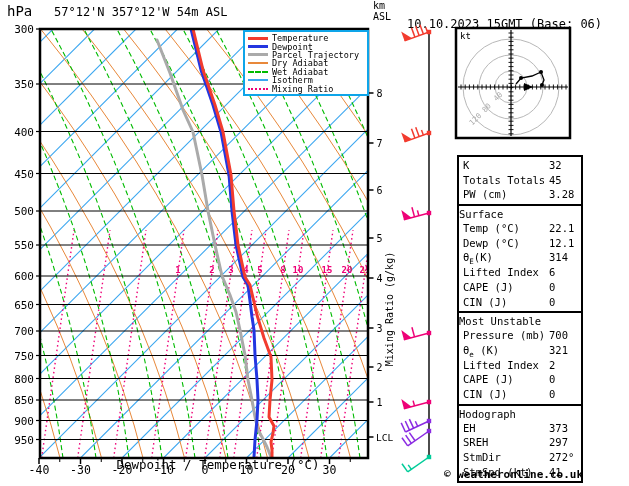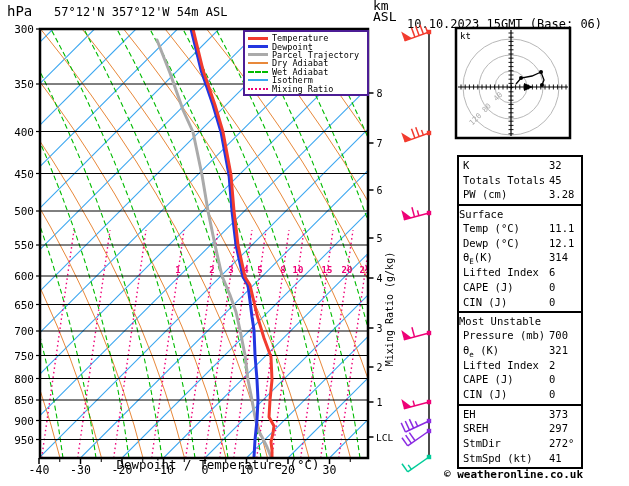--- a/index.html
+++ b/index.html
@@ -1,23 +1,23 @@
 <!DOCTYPE html>
 <html><head>
 <meta charset="utf-8">
 <style>
   html,body{margin:0;padding:0;background:#fff}
   .stage{position:relative;width:629px;height:486px;background:#fff;overflow:hidden;
          font-family:"DejaVu Sans Mono",monospace;color:#000}
   .abs{position:absolute}
   .title{font-weight:normal;font-size:12px;white-space:pre;letter-spacing:0px}
   .smalllbl{font-size:14px;white-space:pre}
-  .kmlbl{font-size:13px;line-height:11px;white-space:pre}
+  .kmlbl{font-size:10px;line-height:11px;white-space:pre}
   .legend{position:absolute;left:243px;top:30px;width:126px;box-sizing:border-box;
-          border:2px solid #4c1d95;background:#fff;padding:2px 0 1px 3px}
+          border:2px solid #0ea5e9;background:#fff;padding:2px 0 1px 3px}
   .legend-row{display:flex;align-items:center;height:8.4px}
   .legend-swatch{flex:0 0 20px;width:20px;margin-right:4px}
   .legend-label{font-size:8.5px;line-height:8px;white-space:pre}
   .panels{position:absolute;left:457px;top:155px;width:126px;box-sizing:border-box}
   .panel{border:2px solid #000;background:#fff;margin-top:-2px;padding:1px 0 2px 0;box-sizing:border-box}
   .panel:first-child{margin-top:0}
   .panel-header{text-align:left;font-size:10.5px;height:14px;line-height:14px}
   .panel-row{position:relative;height:14.7px;line-height:14.7px;font-size:10.5px;padding-left:4px;white-space:pre}
   .panel-val{position:absolute;left:90px;top:0}
   .panel-row sub{font-size:7.5px}
@@ -388,36 +388,37 @@
   <div class="xaxislabel">Dewpoint / Temperature (°C)</div>
 
   <div class="panels" id="panels">
       <div class="panel">
         <div class="panel-row"><span>K</span><span class="panel-val">32</span></div>
         <div class="panel-row"><span>Totals Totals</span><span class="panel-val">45</span></div>
         <div class="panel-row"><span>PW (cm)</span><span class="panel-val">3.28</span></div>
       </div>
       <div class="panel">
         <div class="panel-header">Surface</div>
-        <div class="panel-row"><span>Temp (°C)</span><span class="panel-val">11.1</span></div>
+        <div class="panel-row"><span>Temp (°C)</span><span class="panel-val">22.1</span></div>
         <div class="panel-row"><span>Dewp (°C)</span><span class="panel-val">12.1</span></div>
         <div class="panel-row"><span>θ<sub>E</sub>(K)</span><span class="panel-val">314</span></div>
         <div class="panel-row"><span>Lifted Index</span><span class="panel-val">6</span></div>
         <div class="panel-row"><span>CAPE (J)</span><span class="panel-val">0</span></div>
         <div class="panel-row"><span>CIN (J)</span><span class="panel-val">0</span></div>
       </div>
       <div class="panel">
         <div class="panel-header">Most Unstable</div>
         <div class="panel-row"><span>Pressure (mb)</span><span class="panel-val">700</span></div>
         <div class="panel-row"><span>θ<sub>e</sub> (K)</span><span class="panel-val">321</span></div>
         <div class="panel-row"><span>Lifted Index</span><span class="panel-val">2</span></div>
         <div class="panel-row"><span>CAPE (J)</span><span class="panel-val">0</span></div>
         <div class="panel-row"><span>CIN (J)</span><span class="panel-val">0</span></div>
       </div>
       <div class="panel">
+        <div class="panel-header">Hodograph</div>
         <div class="panel-row"><span>EH</span><span class="panel-val">373</span></div>
         <div class="panel-row"><span>SREH</span><span class="panel-val">297</span></div>
         <div class="panel-row"><span>StmDir</span><span class="panel-val">272°</span></div>
         <div class="panel-row"><span>StmSpd (kt)</span><span class="panel-val">41</span></div>
       </div>
     </div>
 
   <div class="copyright">© weatheronline.co.uk</div>
 </div>
 

